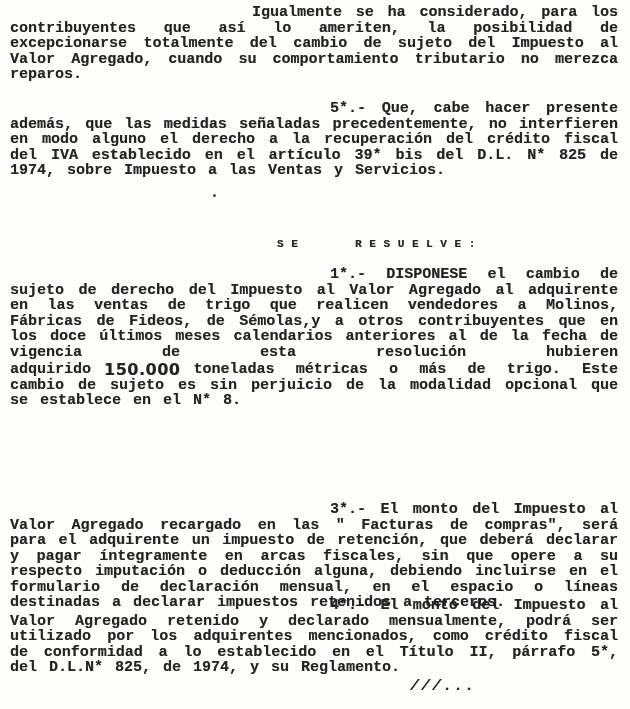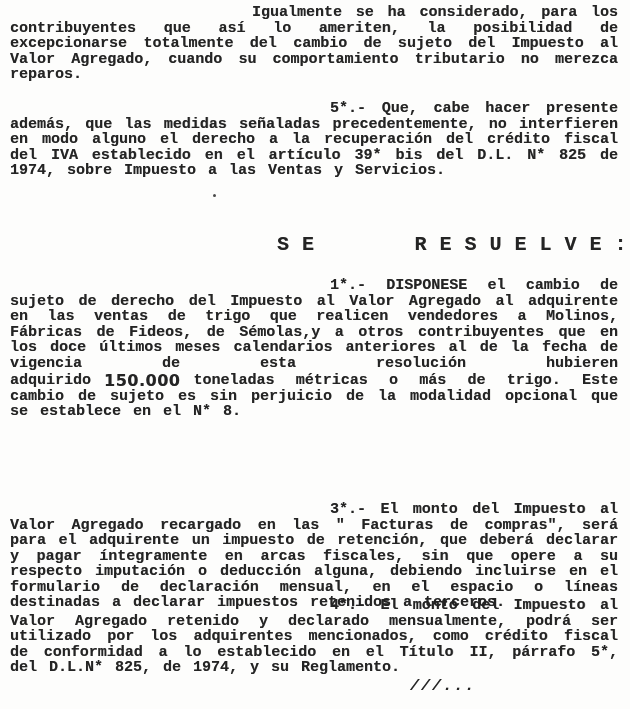--- a/index.html
+++ b/index.html
@@ -25,30 +25,30 @@
     position: absolute;
     left: 10px;
     width: 608px;
     margin: 0;
     text-align: justify;
     white-space: normal;
     word-spacing: 3px;
   }
   .p1 { top: 5px;   text-indent: 242px; }
   .p2 { top: 101px; text-indent: 320px; }
-  .p3 { top: 278px; text-indent: 320px; }
+  .p3 { top: 267px; text-indent: 320px; }
   .p4 { top: 413px; text-indent: 320px; }
   .p5 { top: 502px; text-indent: 320px; }
   .p6 { top: 598px; text-indent: 320px; }
   .heading {
     position: absolute;
     left: 277px;
     top: 237px;
     margin: 0;
-    font-size: 20px;
+    font-size: 11px;
     font-weight: bold;
     white-space: pre;
     word-spacing: 0;
     letter-spacing: 0.5px;
   }
   .stamp {
     font-family: "DejaVu Sans", "Liberation Sans", sans-serif;
     font-weight: bold;
     font-size: 16px;
     letter-spacing: 0.5px;

